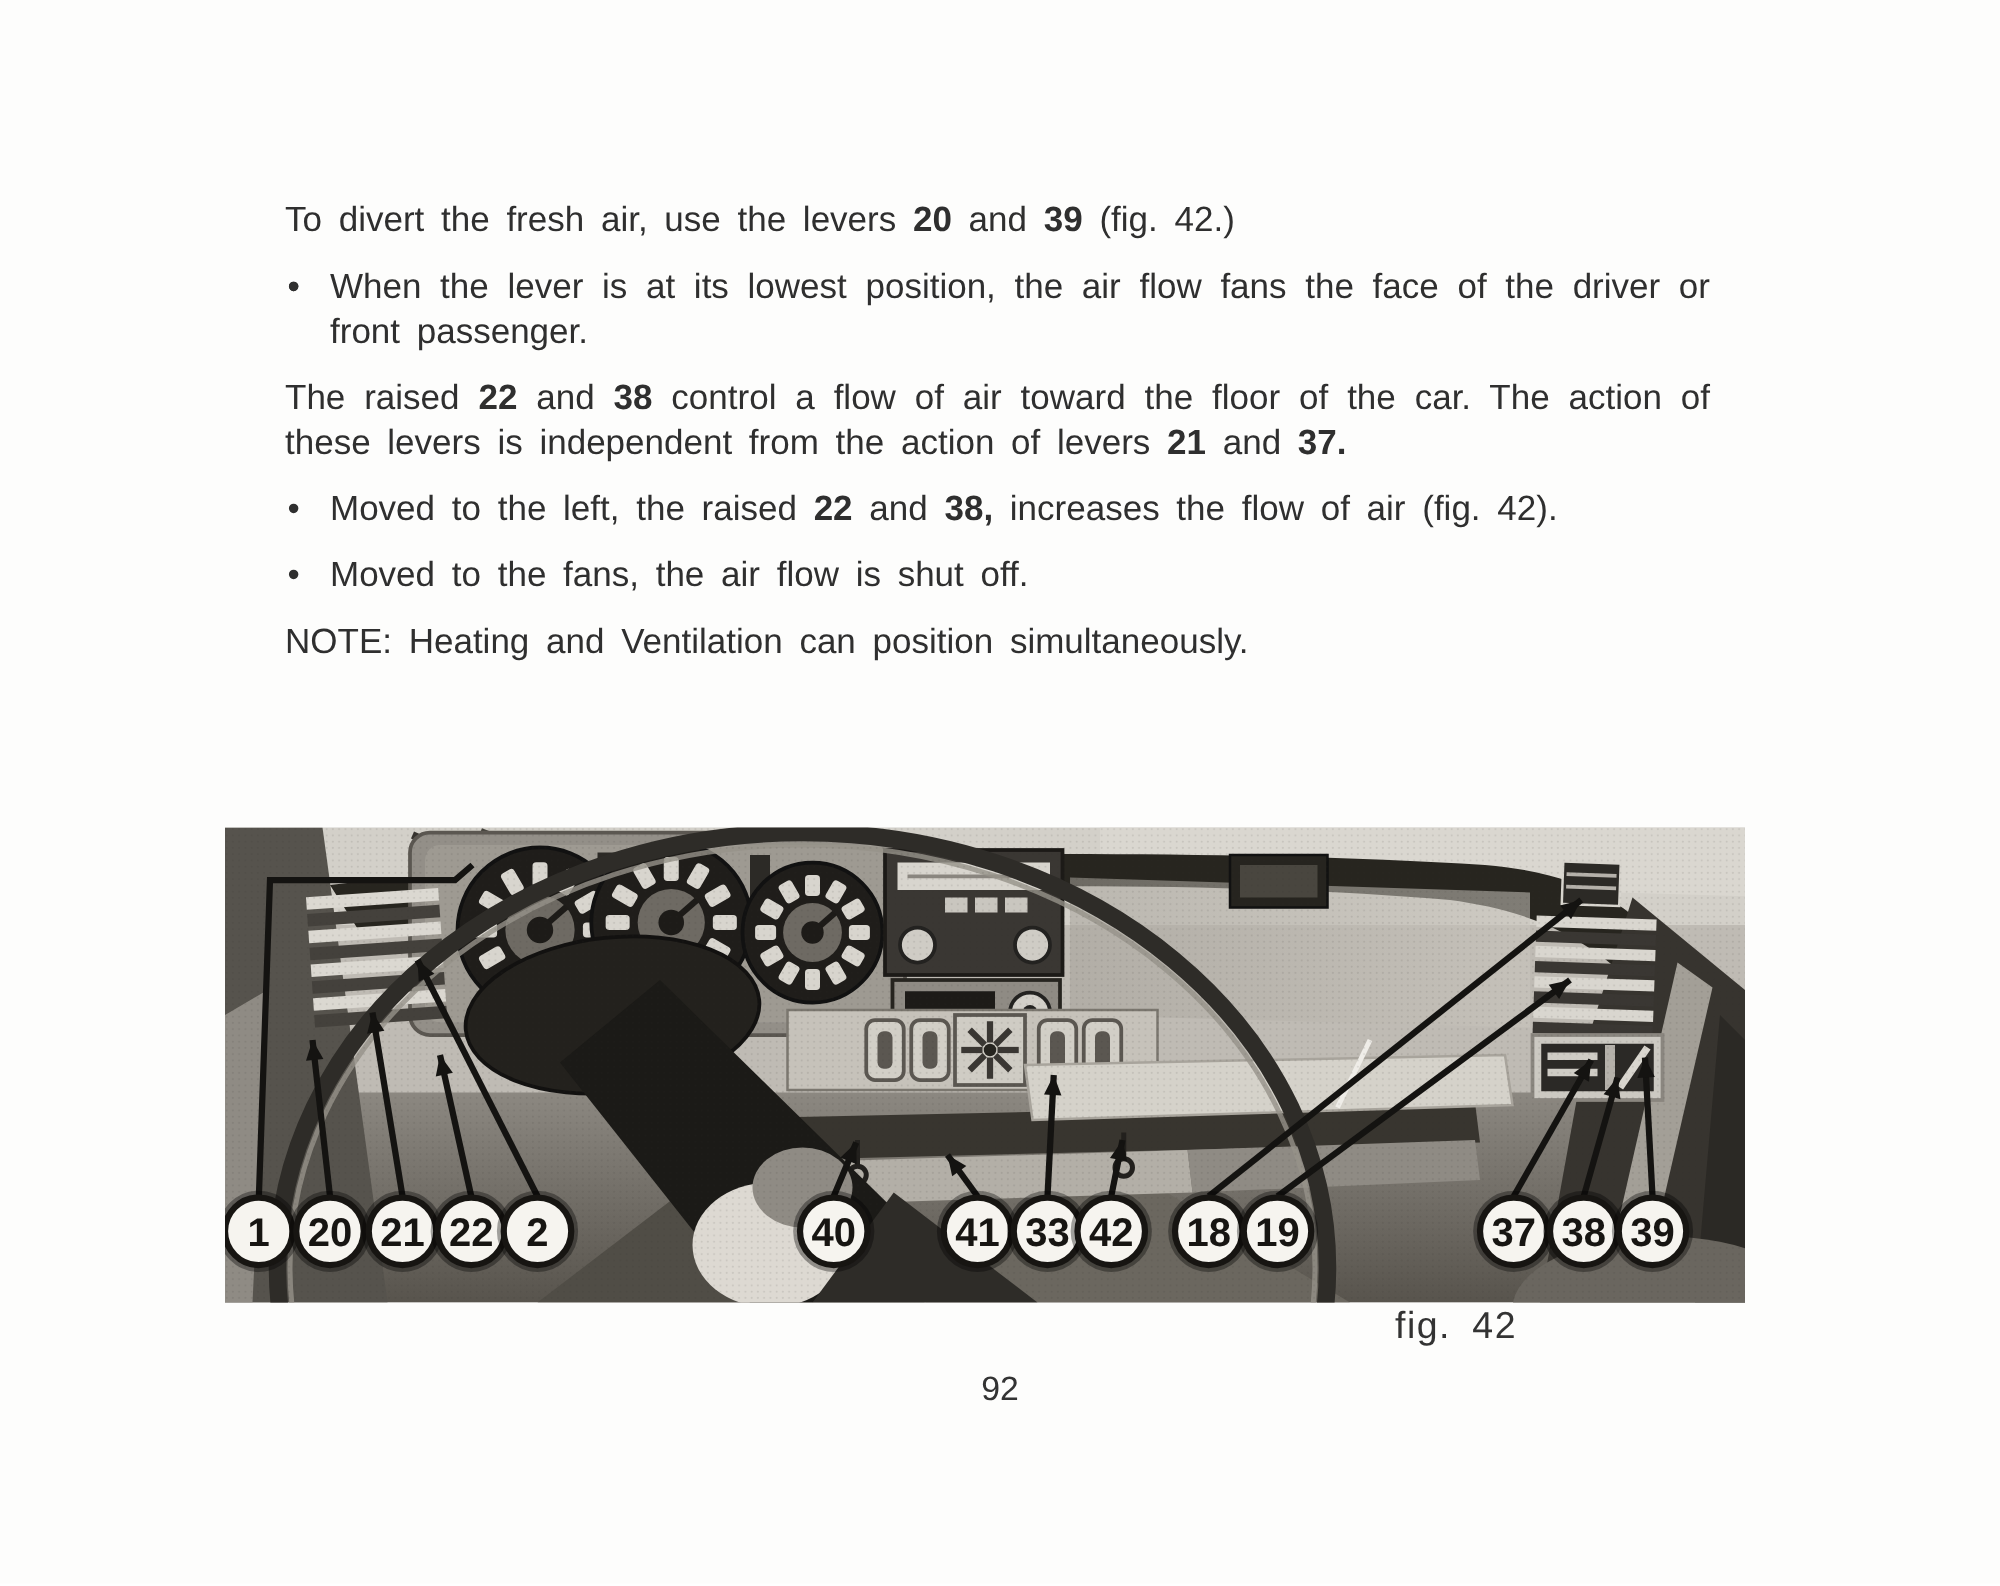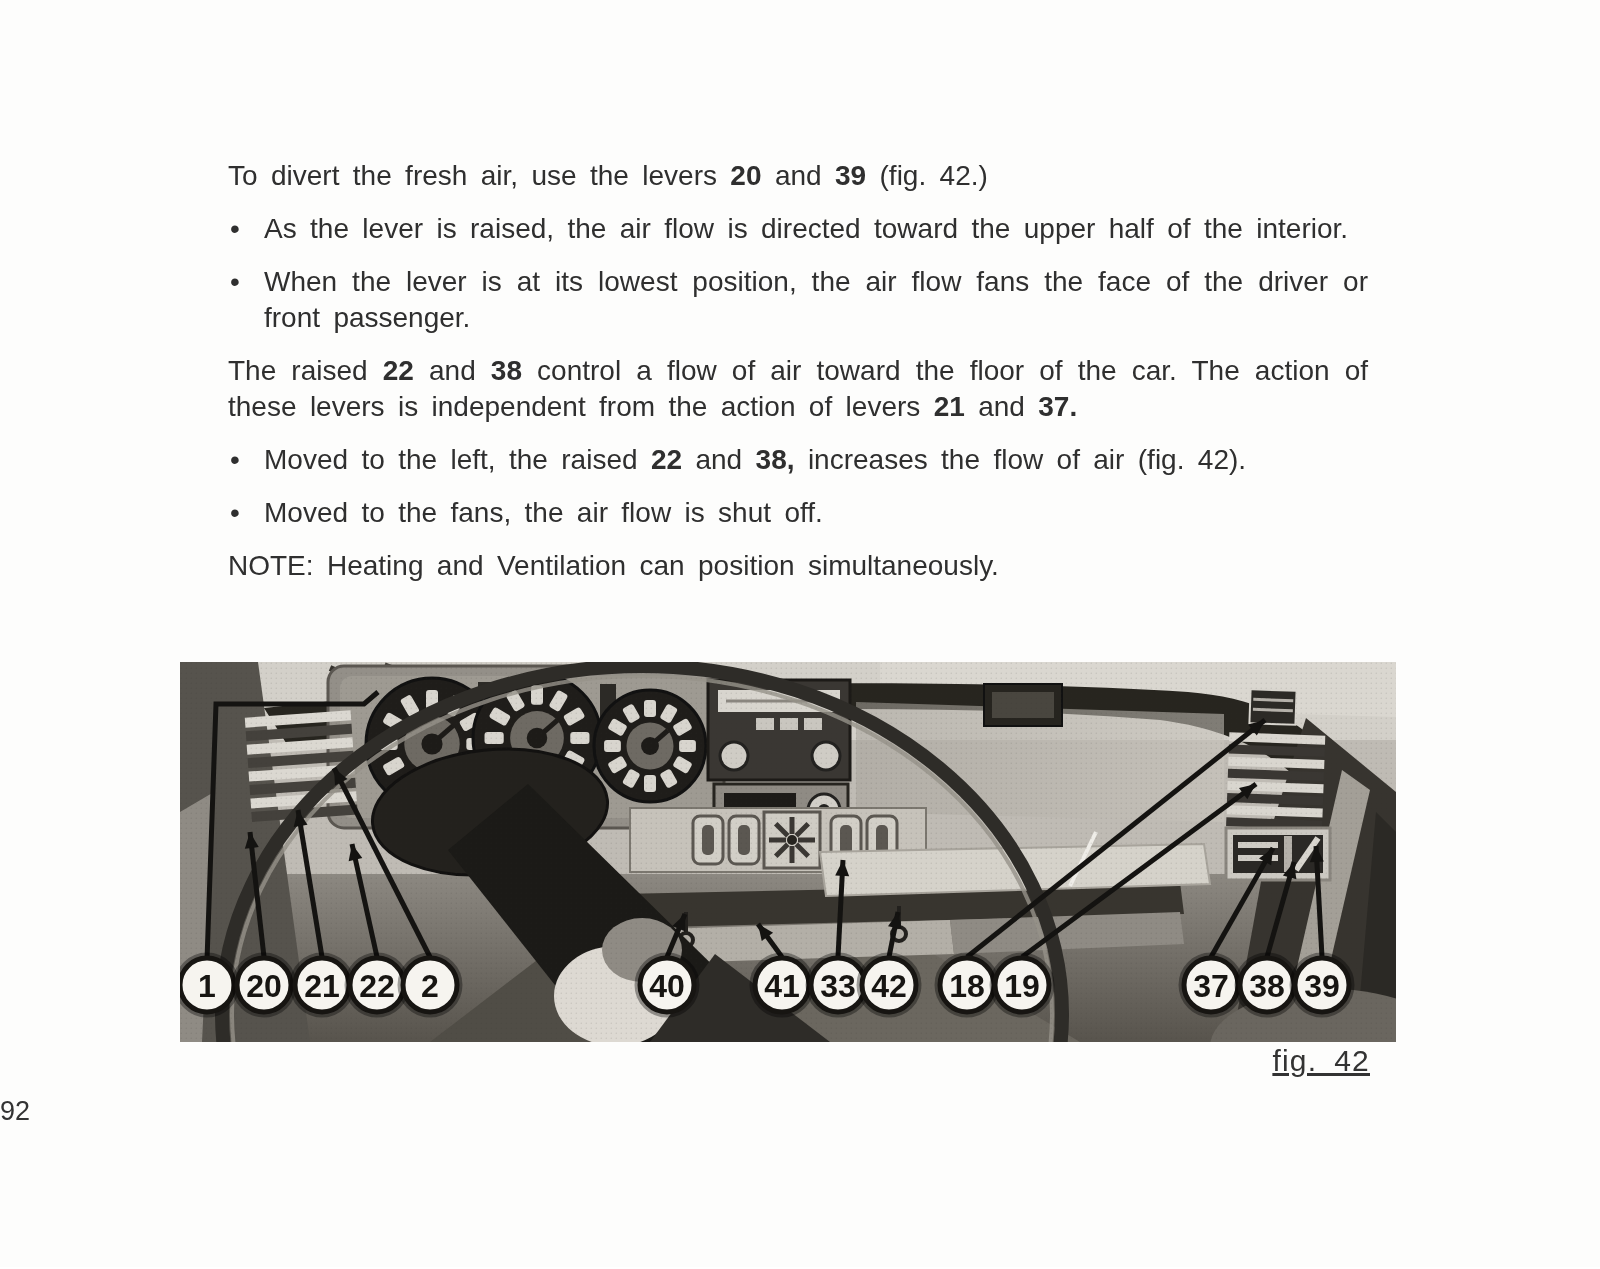--- a/index.html
+++ b/index.html
@@ -5,33 +5,33 @@
   html,body{margin:0;padding:0;background:#ffffff;}
   .page{position:relative;width:1600px;height:1267px;background:#fdfdfc;overflow:hidden;
         font-family:"Liberation Sans", sans-serif;color:#2f2f2f;}
   .textcol{position:absolute;left:228px;top:158px;width:1140px;}
   .block{font-size:28px;line-height:36px;text-align:justify;word-spacing:.2em;margin:0 0 17px 0;}
   .block b{font-weight:700;}
   .bullet{position:relative;padding-left:36px;}
   .bullet .marker{position:absolute;left:2px;top:0;}
   .photo{position:absolute;left:180px;top:662px;width:1216px;height:380px;}
   .photo svg{display:block;}
-  .figcaption{position:absolute;left:1188px;top:1044px;width:182px;text-align:right;
-              font-size:30px;letter-spacing:.04em;word-spacing:.25em;color:#333;text-decoration:underline;}
-  .pagenum{position:absolute;left:0;right:0;top:1096px;text-align:left;font-size:27px;color:#333;}
+  .figcaption{position:absolute;left:1116px;top:1044px;width:182px;
+              font-size:30px;letter-spacing:.04em;word-spacing:.25em;color:#333;}
+  .pagenum{position:absolute;left:0;right:0;top:1096px;text-align:center;font-size:27px;color:#333;}
   .badge-num{font:700 32px "Liberation Sans", sans-serif;}
 </style>
 </head>
 <body>
 
 <div class="page">
 
   <div class="textcol" id="textcol">
       <div class="block"><span>To divert the fresh air, use the levers </span><b>20</b><span> and </span><b>39</b><span> (fig. 42.)</span></div>
-      <div class="block bullet"><span class="marker">•</span><span>As the lever is raised, the air flow is directed toward the upper half of the interior.</span></div>
+      <div class="block bullet"><span class="marker">•</span></div>
       <div class="block bullet"><span class="marker">•</span><span>When the lever is at its lowest position, the air flow fans the face of the driver or front passenger.</span></div>
       <div class="block"><span>The raised </span><b>22</b><span> and </span><b>38</b><span> control a flow of air toward the floor of the car. The action of these levers is independent from the action of levers </span><b>21</b><span> and </span><b>37.</b></div>
       <div class="block bullet"><span class="marker">•</span><span>Moved to the left, the raised </span><b>22</b><span> and </span><b>38,</b><span> increases the flow of air (fig. 42).</span></div>
       <div class="block bullet"><span class="marker">•</span><span>Moved to the fans, the air flow is shut off.</span></div>
       <div class="block"><span>NOTE: Heating and Ventilation can position simultaneously.</span></div>
     </div>
 
   <div class="photo">
     <svg viewBox="0 0 1216 380" width="1216" height="380">
       <defs>

